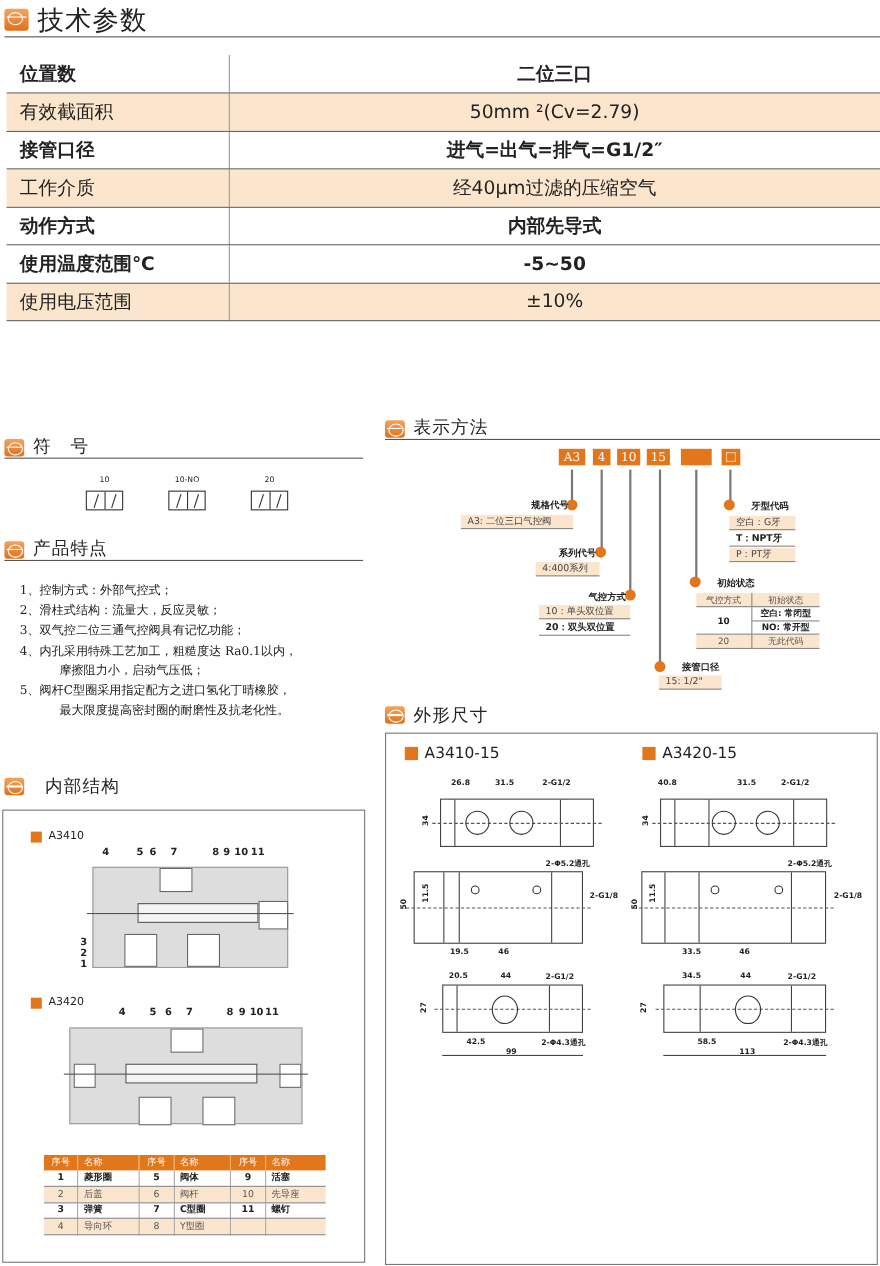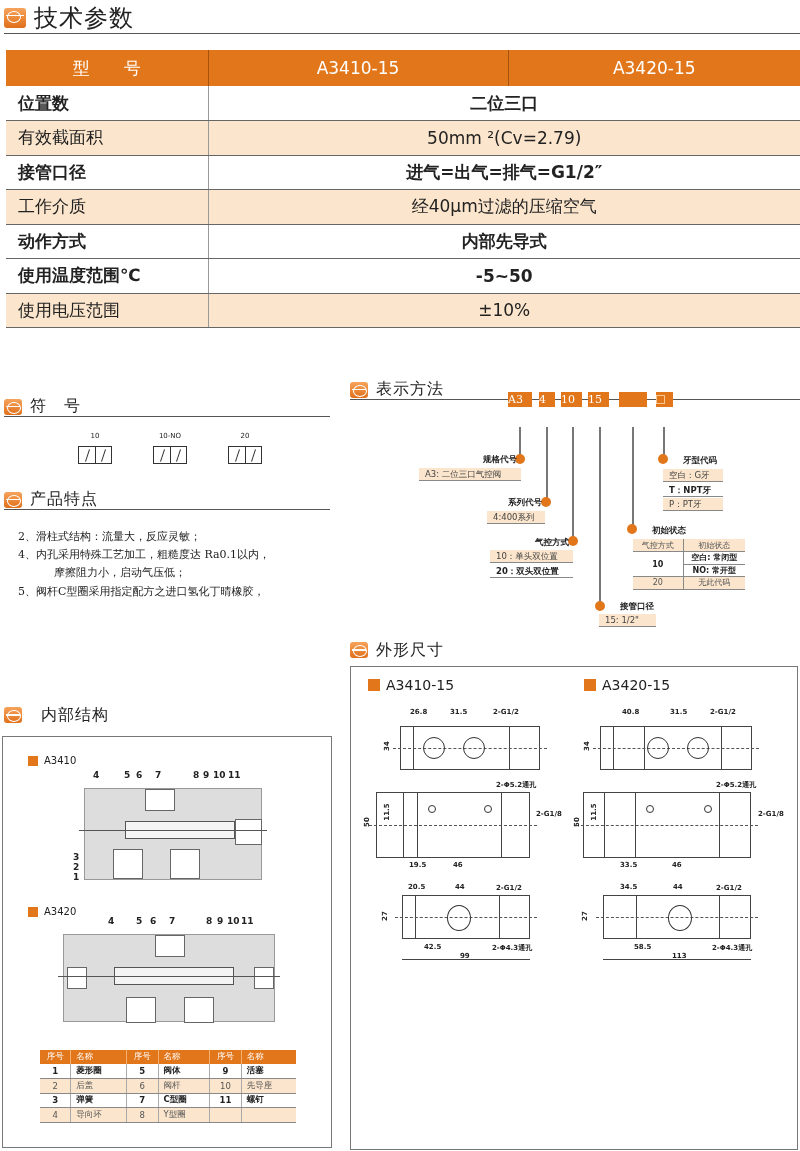--- a/index.html
+++ b/index.html
@@ -43,21 +43,21 @@
 
   table.parts { position: absolute; left: 40px; top: 1050px; width: 256px; border-collapse: collapse; font-size: 8.5px; }
   table.parts th { background: #e2761a; color: #fff; font-weight: normal; height: 14px; text-align: left; padding-left: 5px; border-right: 1px solid #f4b06e; }
   table.parts th.n { text-align: center; padding-left: 0; }
   table.parts td { height: 14.5px; padding-left: 5px; border-right: 1px solid #aaa; border-bottom: 1px solid #888; }
   table.parts td.n { text-align: center; padding-left: 0; }
   table.parts tr.alt td { background: #fbe5cc; color: #555; }
   table.parts tr.b td { font-weight: bold; }
 
   
-  .code-box { position: absolute; top: 392px; height: 15px; background: #e2761a; color: #fff; font-family: "DejaVu Serif", serif; font-size: 11px; line-height: 15px; }
+  .code-box { position: absolute; top: 408px; height: 15px; background: #e2761a; color: #fff; font-family: "DejaVu Serif", serif; font-size: 11px; text-align: center; line-height: 15px; }
   .vline { position: absolute; width: 1.5px; background: #777; }
   .dot { position: absolute; width: 10px; height: 10px; border-radius: 50%; background: #e2761a; }
   .clabel { position: absolute; font-size: 8.5px; font-weight: bold; padding-left: 11px; }
   .cval { position: absolute; font-size: 8.5px; height: 13px; line-height: 13px; border-bottom: 1px solid #888; padding-left: 6px; }
   .cval.alt { background: #fbe5cc; color: #444; }
   .cval.b { font-weight: bold; }
   table.init { position: absolute; left: 633px; top: 539px; width: 112px; border-collapse: collapse; font-size: 8px; }
   table.init td { border-bottom: 1px solid #888; height: 12.5px; text-align: center; }
   table.init td.l { border-right: 1px solid #888; width: 50px; }
   table.init tr.alt td { background: #fbe5cc; color: #555; }
@@ -76,25 +76,20 @@
 </head>
 <body>
 
 <div class="sec-title" style="left:4px; top:4px; width:796px; height:30px; padding-bottom:2px;">
   <span class="sec-icon" style="width:22px;height:20px;"></span>
   <span class="t" style="font-size:24px;">技术参数</span>
 </div>
 
 <table class="spec">
   <tbody>
-      <tr>
-    <th style="width:202px;">型　　号</th>
-    <th style="width:300px;">A3410-15</th>
-    <th style="border-right:none;">A3420-15</th>
-  </tr>
   <tr class="bold">
         <td class="k">位置数</td>
         <td class="v" colspan="2">二位三口</td>
       </tr>
   <tr class="alt">
         <td class="k">有效截面积</td>
         <td class="v" colspan="2">50mm ²(Cv=2.79)</td>
       </tr>
   <tr class="bold">
         <td class="k">接管口径</td>
@@ -145,24 +140,27 @@
         <div></div>
       </div>
   </div>
 </div>
 
 <div class="sec-title" style="left:4px; top:490px; width:326px; height:20px;">
   <span class="sec-icon"></span>
   <span class="t">产品特点</span>
 </div>
 <div class="features">
+  <div>1、控制方式：外部气控式；</div>
   <div>2、滑柱式结构：流量大，反应灵敏；</div>
+  <div>3、双气控二位三通气控阀具有记忆功能；</div>
   <div>4、内孔采用特殊工艺加工，粗糙度达 Ra0.1以内，</div>
   <div class="ind">摩擦阻力小，启动气压低；</div>
   <div>5、阀杆C型圈采用指定配方之进口氢化丁晴橡胶，</div>
+  <div class="ind">最大限度提高密封圈的耐磨性及抗老化性。</div>
 </div>
 
 <div class="sec-title" style="left:4px; top:705px; width:326px; height:20px; border-bottom:none;gap:19px;">
   <span class="sec-icon"></span>
   <span class="t">内部结构</span>
 </div>
 <div class="panel" style="left:2px; top:736px; width:330px; height:412px;"></div>
 
 <div class="tag" style="left:28px; top:755px;">
     <i></i>
@@ -380,21 +378,21 @@
 <div class="dimline" style="left:402px; top:959px; width:128px;"></div>
 
 <div class="dimdraw" style="left:600px; top:726px; width:152px; height:44px;">
   <div class="vl" style="left:12px;"></div>
     <div class="vl" style="left:43px;"></div>
     <div class="vl" style="left:120px;"></div>
   <div class="cl" style="top:21px;"></div>
   <div class="port" style="left:46px; top:10px;"></div>
     <div class="port" style="left:86px; top:10px;"></div>
 </div>
-<div class="dim" style="left:622px; top:708px;">40.8</div>
+<div class="dim" style="left:598px; top:708px;">40.8</div>
 <div class="dim" style="left:670px; top:708px;">31.5</div>
 <div class="dim" style="left:710px; top:708px;">2-G1/2</div>
 <div class="vdim" style="left:582px; top:742px;">34</div>
 
 <div class="dimdraw" style="left:583px; top:792px; width:168px; height:66px;">
   <div class="vl" style="left:20px;"></div>
     <div class="vl" style="left:51px;"></div>
     <div class="vl" style="left:135px;"></div>
   <div class="cl" style="top:32px;"></div>
   <div class="hole" style="left:62px; top:12px;"></div>

